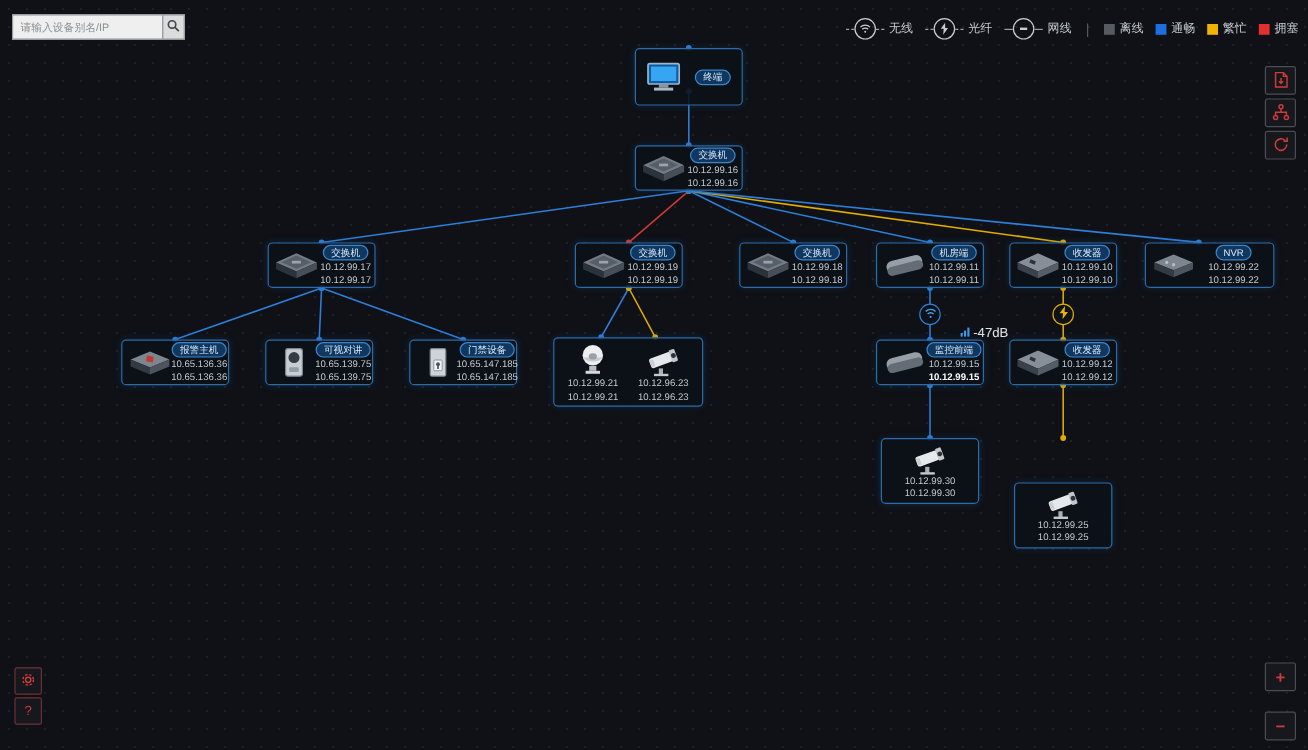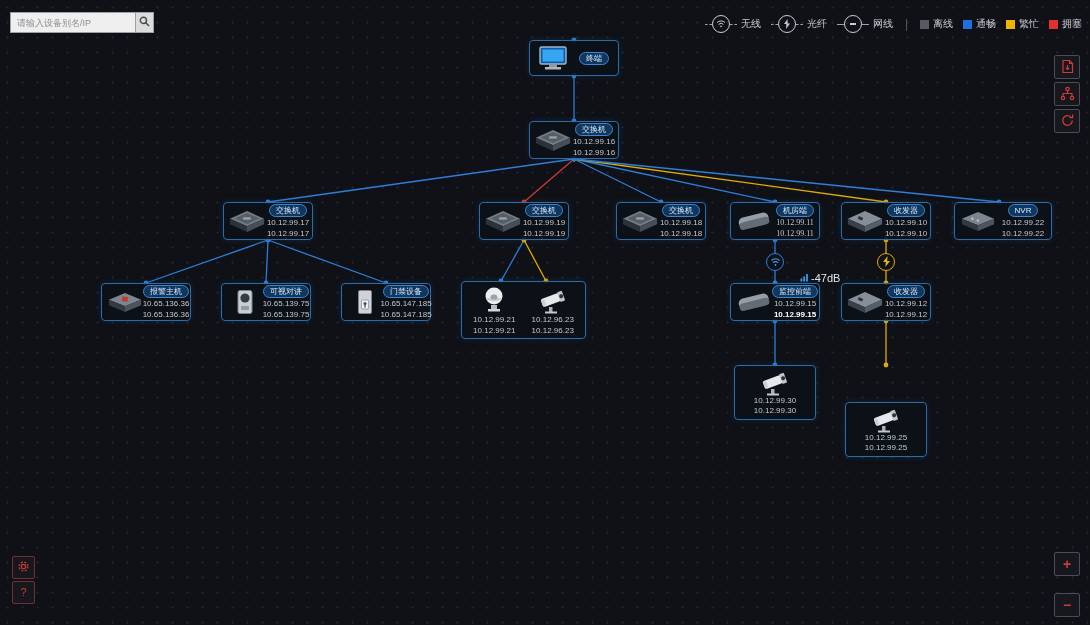--- a/index.html
+++ b/index.html
@@ -215,21 +215,21 @@
           <path d="M1.4 3.6 A5.6 5.6 0 0 1 9.6 3.6"></path>
           <path d="M3 5.7 A3.4 3.4 0 0 1 8 5.7"></path>
           <circle cx="5.5" cy="8" r="0.9" fill="#49a0e8" stroke="none"></circle>
         </svg></span>
     </div>
     <div class="link-icon" style="border-color: rgb(224, 172, 0); left: 877px; top: 252.5px;">
       <span><svg width="9" height="11" viewBox="0 0 9 11">
           <path d="M5.5 0 L1 6 h2.8 L3.4 11 L8 5 H5.2 Z" fill="#e8b400"></path>
         </svg></span>
     </div>
-    <div class="node kind-badge" style="left: 529px; top: 40px; width: 90px; height: 36px;">
+    <div class="node kind-badge" style="left: 529px; top: 40px; width: 90px; height: 48px;">
       <span class="dev-icon">
         <svg width="34" height="27" viewBox="0 0 34 27">
           <rect x="4" y="2" width="26" height="17" rx="1.5" fill="#0d5ea8" stroke="#9fb6c8" stroke-width="1.4"></rect>
           <rect x="6.5" y="4.5" width="21" height="12" fill="#38a5f2"></rect>
           <rect x="13" y="19" width="8" height="3" fill="#8b98a3"></rect>
           <rect x="9" y="22" width="16" height="2.5" fill="#aab6bf"></rect>
         </svg>
       </span>
       <div class="info">
         <span class="badge">终端</span>
@@ -292,21 +292,21 @@
           <polygon points="20,4 33,9.8 20,15.6 7,9.8" fill="#565e68"></polygon>
           <rect x="16" y="8.6" width="8" height="2.4" fill="#9aa3ac" transform="skewY(-8 20 10)"></rect>
         </svg>
       </span>
       <div class="info">
         <span class="badge">交换机</span>
         <span class="ip">10.12.99.18</span>
         <span class="ip">10.12.99.18</span>
       </div>
     </div>
-    <div class="node kind-badge" style="left: 730px; top: 202px; width: 90px; height: 38px; font-family: Liberation Serif, serif;">
+    <div class="node kind-badge" style="left: 730px; top: 202px; width: 90px; height: 38px;">
       <span class="dev-icon">
         <svg width="38" height="25" viewBox="0 0 40 26">
           <g transform="rotate(-14 20 13)">
             <rect x="4" y="6" width="32" height="11" rx="5.5" fill="#969ea8"></rect>
             <rect x="4" y="11" width="32" height="8" rx="4" fill="#646c76"></rect>
           </g>
         </svg>
       </span>
       <div class="info">
         <span class="badge">机房端</span>
@@ -322,21 +322,21 @@
           <polygon points="38,10 20,18 20,24 38,16" fill="#555d66"></polygon>
           <rect x="13" y="8" width="5" height="3" fill="#2c323a" transform="rotate(24 15 9)"></rect>
         </svg>
       </span>
       <div class="info">
         <span class="badge">收发器</span>
         <span class="ip">10.12.99.10</span>
         <span class="ip">10.12.99.10</span>
       </div>
     </div>
-    <div class="node kind-badge" style="left: 954px; top: 202px; width: 98px; height: 38px; justify-content: flex-end;">
+    <div class="node kind-badge" style="left: 954px; top: 202px; width: 108px; height: 38px; justify-content: flex-end;">
       <span class="dev-icon">
         <svg width="38" height="25" viewBox="0 0 40 26">
           <polygon points="20,3 37,10 20,17 3,10" fill="#7d858f"></polygon>
           <polygon points="3,10 20,17 20,23 3,16" fill="#333a42"></polygon>
           <polygon points="37,10 20,17 20,23 37,16" fill="#4d545d"></polygon>
           <circle cx="14" cy="10" r="1.4" fill="#b7bec6"></circle>
           <circle cx="20" cy="12" r="1.4" fill="#b7bec6"></circle>
         </svg>
       </span>
       <div class="info">

